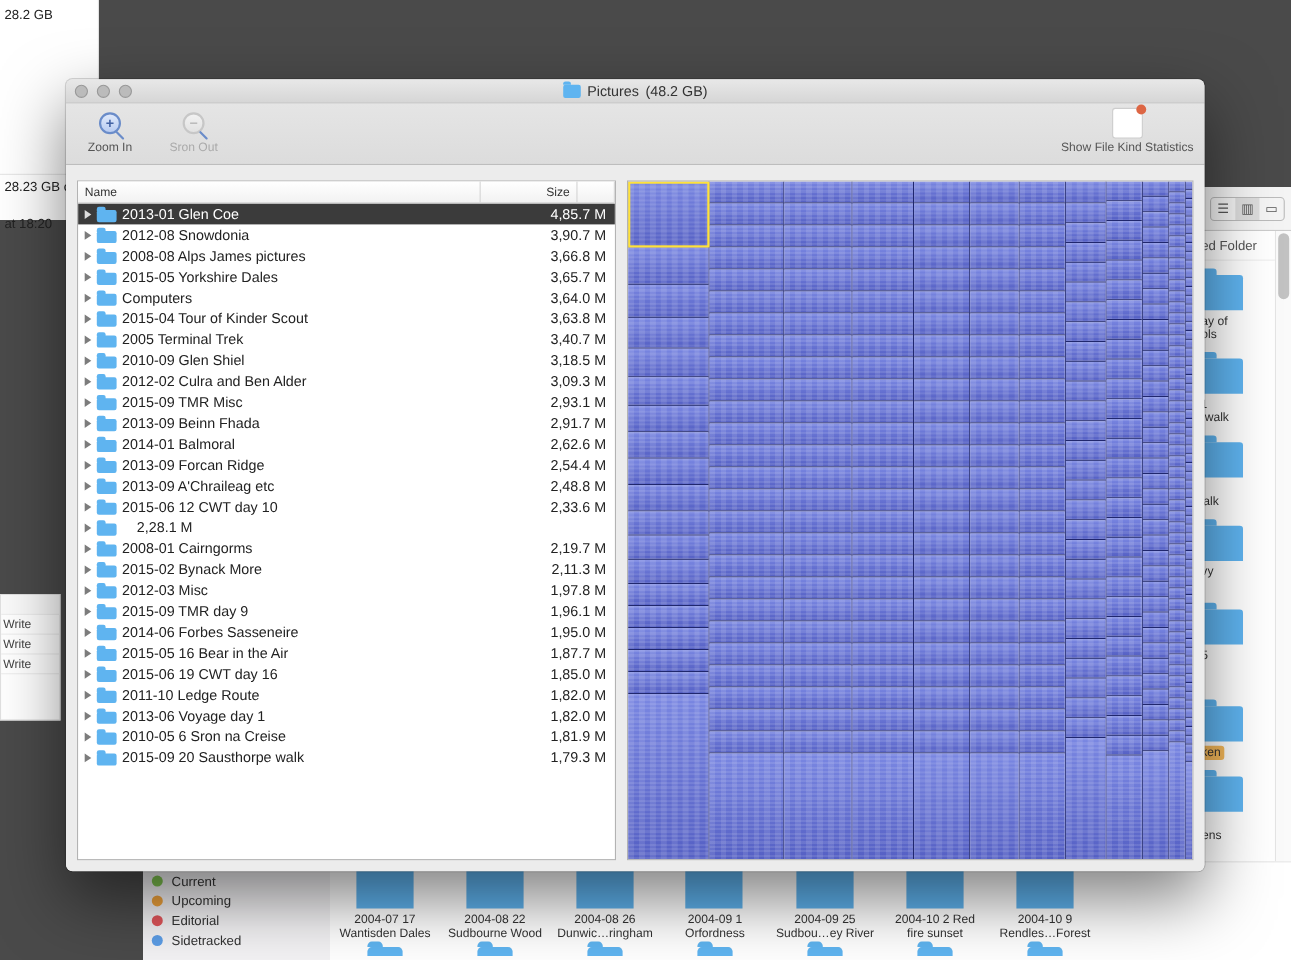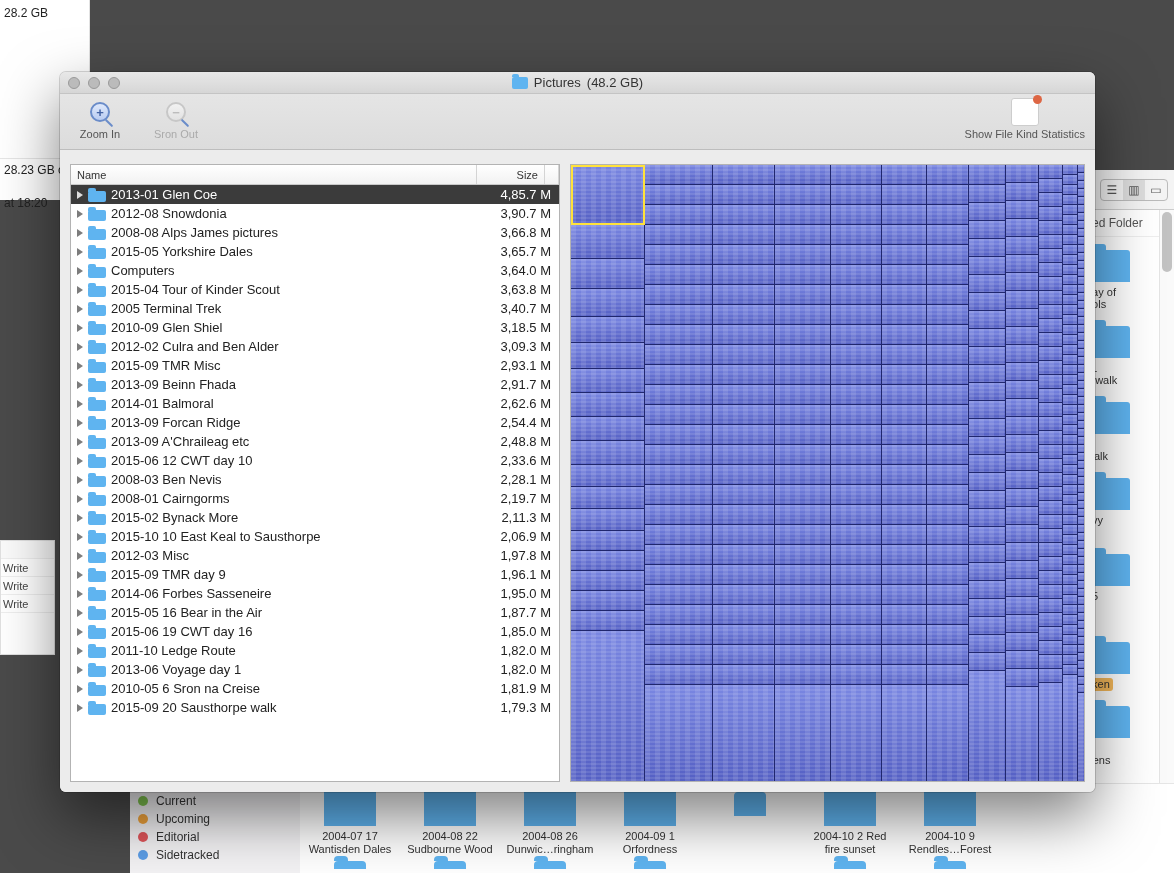--- a/index.html
+++ b/index.html
@@ -74,21 +74,21 @@
   .tbtn.off .mag .pm { color:#bcbcbc; }
   .spacer { flex:1; }
   .stats-btn { display:flex; flex-direction:column; align-items:center; font-size:11px; color:#555;}
   .stats-btn .ic { width:28px; height:28px; margin-bottom:2px; background:#fff; border:1px solid #cdcdcd; border-radius:3px; position:relative;}
   .stats-btn .ic::before { content:""; position:absolute; top:-4px; right:-4px; width:9px; height:9px; background:#d64; border-radius:50%; }
 
   .content { flex:1; background:#ececec; display:flex; padding:14px 10px 10px 10px; gap:10px; overflow:hidden;}
 
   
   .list-panel { width: 490px; border:1px solid #b3b3b3; background:#fff; display:flex; flex-direction:column; }
-  .list-header { height:20px; border-bottom:1px solid #c9c9c9; display:flex; font-size:11px; color:#333; background:linear-gradient(#fff,#f2f2f2);}
+  .list-header { height:20px; border-bottom:1px solid #c9c9c9; display:flex; font-size:11px; color:#333; background:linear-gradient(#fff,#f2f2f2);gap:20px;}
   .list-header .col { display:flex; align-items:center; padding:0 6px; border-right:1px solid #d4d4d4;}
   .col-name { flex:1; }
   .col-size { width:68px; justify-content:flex-end; }
   .col-gutter { width:14px; border-right:none;}
 
   .list-body { flex:1; overflow:hidden; position:relative;}
   .row { height:19px; display:flex; align-items:center; padding-left:4px; font-size:13px; }
   .row.sel { background:#3b3b3b; color:#fff; }
   .disclosure { width:10px; height:10px; margin-right:3px; color:#7c7c7c; }
   .row.sel .disclosure { color:#ddd; }
@@ -236,30 +236,37 @@
         <div style="display: flex; flex-direction: column; align-items: center;">
           <div class="fic"></div>
           <div class="lbl">
             <div>2004-08 26</div>
             <div>Dunwic…ringham</div>
           </div>
         </div>
         <div class="fic small" style="margin-top: 6px;"></div>
       </div>
       <div class="fcol">
-        <div style="display: flex; flex-direction: column; align-items: center;">
+        <div style="display: flex; flex-direction: column; align-items: flex-start;">
           <div class="fic"></div>
           <div class="lbl">
             <div>2004-09 1</div>
             <div>Orfordness</div>
           </div>
         </div>
         <div class="fic small" style="margin-top: 6px;"></div>
       </div>
       <div class="fcol">
+        <div style="display: flex; flex-direction: column; align-items: center;">
+          <div class="fic"></div>
+          <div class="lbl">
+            <div>2004-09 25</div>
+            <div>Sudbou…ey River</div>
+          </div>
+        </div>
         <div class="fic small" style="margin-top: 6px;"></div>
       </div>
       <div class="fcol">
         <div style="display: flex; flex-direction: column; align-items: center;">
           <div class="fic"></div>
           <div class="lbl">
             <div>2004-10 2 Red</div>
             <div>fire sunset</div>
           </div>
         </div>
@@ -523,21 +530,20 @@
           <div class="row">
             <span class="disclosure">
               <svg width="10" height="10" viewBox="0 0 10 10">
                 <path d="M2 1 L8 5 L2 9 Z" fill="currentColor"></path>
               </svg>
             </span>
             <span class="folder-ic">
               <span class="tab"></span>
               <span class="body"></span>
             </span>
-            <span class="row-name">2008-03 Ben Nevis</span>
             <span class="row-size">2,28.1 M</span>
           </div>
           <div class="row">
             <span class="disclosure">
               <svg width="10" height="10" viewBox="0 0 10 10">
                 <path d="M2 1 L8 5 L2 9 Z" fill="currentColor"></path>
               </svg>
             </span>
             <span class="folder-ic">
               <span class="tab"></span>
@@ -551,33 +557,20 @@
               <svg width="10" height="10" viewBox="0 0 10 10">
                 <path d="M2 1 L8 5 L2 9 Z" fill="currentColor"></path>
               </svg>
             </span>
             <span class="folder-ic">
               <span class="tab"></span>
               <span class="body"></span>
             </span>
             <span class="row-name">2015-02 Bynack More</span>
             <span class="row-size">2,11.3 M</span>
-          </div>
-          <div class="row">
-            <span class="disclosure">
-              <svg width="10" height="10" viewBox="0 0 10 10">
-                <path d="M2 1 L8 5 L2 9 Z" fill="currentColor"></path>
-              </svg>
-            </span>
-            <span class="folder-ic">
-              <span class="tab"></span>
-              <span class="body"></span>
-            </span>
-            <span class="row-name">2015-10 10 East Keal to Sausthorpe</span>
-            <span class="row-size">2,06.9 M</span>
           </div>
           <div class="row">
             <span class="disclosure">
               <svg width="10" height="10" viewBox="0 0 10 10">
                 <path d="M2 1 L8 5 L2 9 Z" fill="currentColor"></path>
               </svg>
             </span>
             <span class="folder-ic">
               <span class="tab"></span>
               <span class="body"></span>

